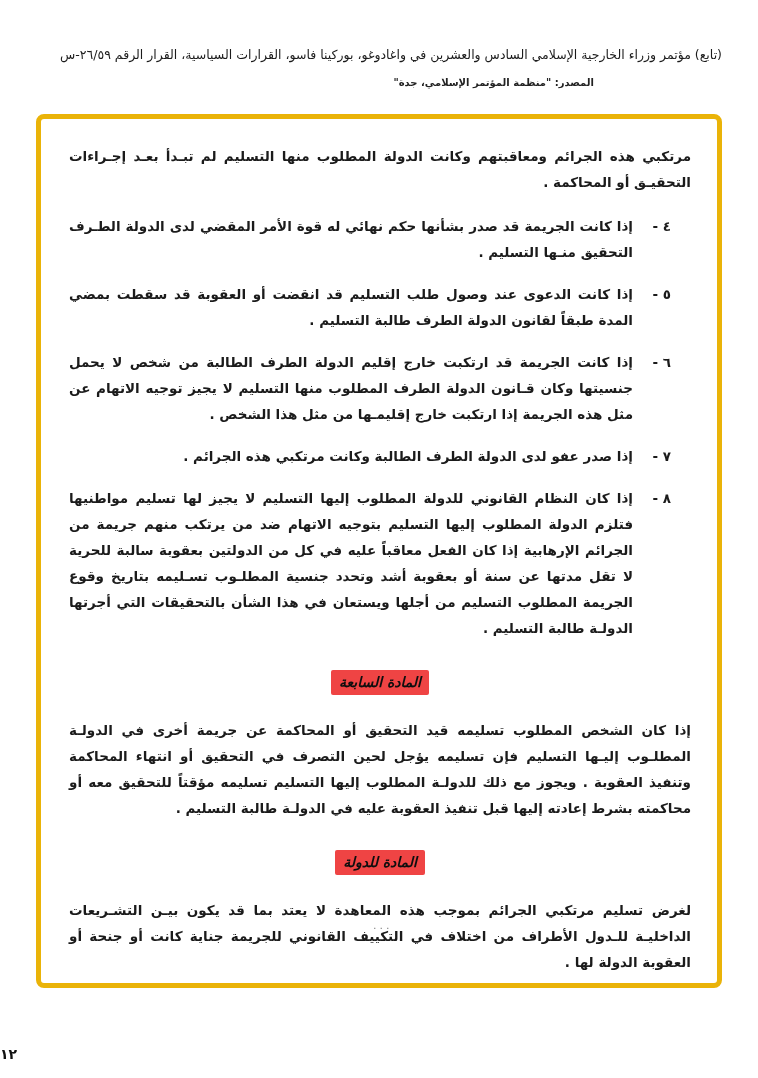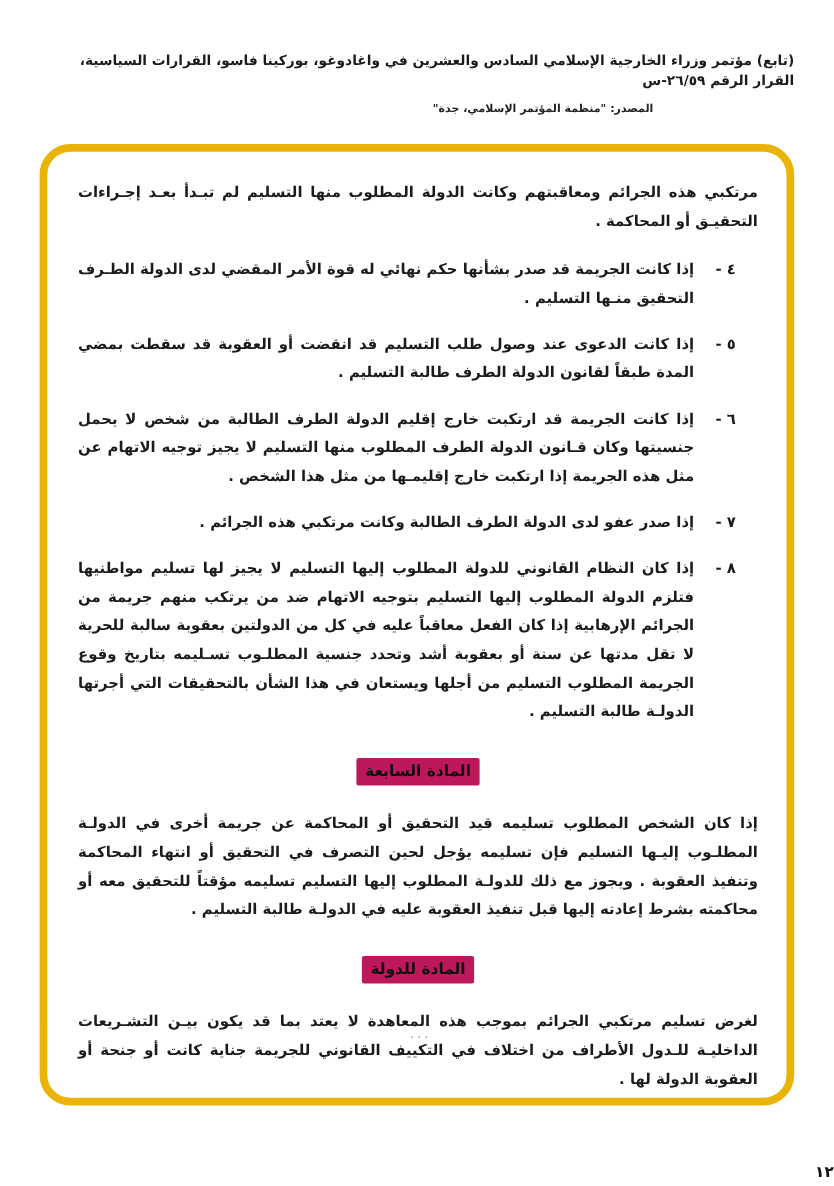--- a/index.html
+++ b/index.html
@@ -14,35 +14,35 @@
     overflow: hidden;
     direction: rtl;
     font-family: "DejaVu Sans", sans-serif;
     color: #1b1b1b;
   }
   .header {
     padding: 46px 36px 0 36px;
   }
   .header-line {
     font-size: 12.5px;
-    font-weight: bold;
+    font-weight: normal;
     text-align: right;
     line-height: 1.4;
   }
   .source-line {
     font-size: 10px;
     font-weight: bold;
     margin-top: 13px;
     padding-right: 128px;
     color: #222;
   }
   .content-box {
     margin: 26px 36px 0 36px;
-    border: 7px solid #eab308;
-    border-radius: 28px;
+    border: 5px solid #eab308;
+    border-radius: 8px;
     height: 874px;
     box-sizing: border-box;
     padding: 24px 26px 18px 28px;
     position: relative;
     font-size: 13.5px;
     font-weight: bold;
     line-height: 26px;
   }
   .para {
     margin: 0 0 16px 0;
@@ -68,41 +68,42 @@
     text-justify: inter-word;
   }
   .article-title {
     text-align: center;
     margin: 28px 0 22px 0;
     font-size: 14px;
     font-weight: bold;
   }
   .title-chip {
     display: inline-block;
-    background: #be185d;
+    background: #ef4444;
     color: #0e0e0e;
     padding: 1px 8px 2px 8px;
     border-radius: 2px;
     line-height: 22px;
+    font-style: italic;
   }
   .footer-dots {
     position: absolute;
     bottom: 44px;
     right: 48%;
     font-size: 11px;
     color: #888;
     letter-spacing: 3px;
     font-weight: normal;
   }
   .page-number {
     position: absolute;
-    bottom: 4px;
+    bottom: 16px;
     left: 0;
     width: 100%;
-    text-align: right;
+    text-align: left;
     font-size: 14px;
     font-weight: bold;
     color: #111;
   }
 </style>
 </head>
 <body>
 
 <div class="header">
   <div class="header-line">(تابع) مؤتمر وزراء الخارجية الإسلامي السادس والعشرين في واغادوغو، بوركينا فاسو، القرارات السياسية، القرار الرقم ٢٦/٥٩-س</div>

